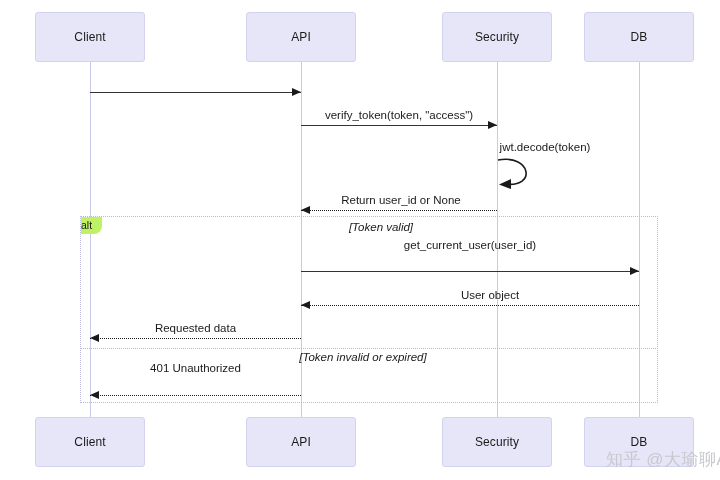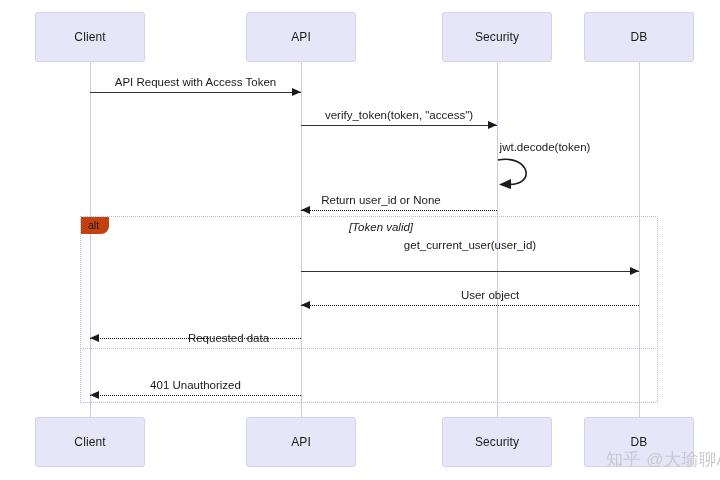--- a/index.html
+++ b/index.html
@@ -83,25 +83,25 @@
 
   
   .alt-frame {
     position: absolute;
     border: 1px dotted #b9b9dd;
     box-sizing: border-box;
     background: transparent;
   }
   .alt-tag {
     position: absolute;
-    background: #c2410c;
+    background: #bef264;
     border-radius: 0 0 8px 0;
     font-size: 10.5px;
     color: #1a1a1a;
-    padding: 3px 10px 3px 7px;
+    padding: 3px 10px 3px 0;
     line-height: 1;
   }
   .alt-divider {
     position: absolute;
     height: 0;
     border-top: 1px dotted #b9b9dd;
   }
   .alt-cond {
     position: absolute;
     font-size: 11.5px;
@@ -127,20 +127,21 @@
 <div id="canvas">
 
 <div class="lifeline" style="left: 90px; top: 62px; height: 355px;"></div>
     <div class="lifeline" style="left: 301px; top: 62px; height: 355px;"></div>
     <div class="lifeline" style="left: 497px; top: 62px; height: 355px;"></div>
     <div class="lifeline" style="left: 639px; top: 62px; height: 355px;"></div>
     <div class="alt-frame" style="left: 80px; top: 216px; width: 578px; height: 187px;"></div>
     <div class="alt-divider" style="left: 80px; top: 348px; width: 578px;"></div>
     <div class="alt-tag" style="left: 81px; top: 217px;">alt</div>
     <div class="alt-cond" style="left: 381px; top: 222px;">[Token valid]</div>
+    <div class="alt-cond" style="left: 363px; top: 352px;">[Token invalid or expired]</div>
     <div class="participant" style="left: 35px; top: 12px;">
       <span class="plabel">Client</span>
     </div>
     <div class="participant" style="left: 35px; top: 417px;">
       <span class="plabel">Client</span>
     </div>
     <div class="participant" style="left: 246px; top: 12px;">
       <span class="plabel">API</span>
     </div>
     <div class="participant" style="left: 246px; top: 417px;">
@@ -153,38 +154,37 @@
       <span class="plabel">Security</span>
     </div>
     <div class="participant" style="left: 584px; top: 12px;">
       <span class="plabel">DB</span>
     </div>
     <div class="participant" style="left: 584px; top: 417px;">
       <span class="plabel">DB</span>
     </div>
     <div class="msg-line" style="left: 90px; top: 92px; width: 211px;"></div>
     <div class="arrowhead right" style="left: 292px; top: 88px;"></div>
-    <div class="msg-label" style="left: 195.5px; top: 77px;">API Request with Access Token</div>
     <div class="msg-line" style="left: 301px; top: 125px; width: 196px;"></div>
     <div class="arrowhead right" style="left: 488px; top: 121px;"></div>
     <div class="msg-label" style="left: 399px; top: 110px;">verify_token(token, "access")</div>
     <svg class="selfloop" width="60" height="46" style="left: 497px; top: 154px;">
       <path d="M 1 6 C 34 0, 40 34, 8 30" fill="none" stroke="#1a1a1a" stroke-width="1.6"></path>
       <path d="M 14 25 L 2 30.5 L 14 35 Z" fill="#1a1a1a"></path>
     </svg>
     <div class="msg-label" style="left: 545px; top: 142px;">jwt.decode(token)</div>
     <div class="msg-line dashed" style="left: 301px; top: 210px; width: 196px;"></div>
     <div class="arrowhead left" style="left: 301px; top: 206px;"></div>
-    <div class="msg-label" style="left: 381px; top: 195px;">Return user_id or None</div>
+    <div class="msg-label" style="left: 401px; top: 195px;">Return user_id or None</div>
     <div class="msg-line" style="left: 301px; top: 271px; width: 338px;"></div>
     <div class="arrowhead right" style="left: 630px; top: 267px;"></div>
     <div class="msg-label" style="left: 470px; top: 240px;">get_current_user(user_id)</div>
     <div class="msg-line dashed" style="left: 301px; top: 305px; width: 338px;"></div>
     <div class="arrowhead left" style="left: 301px; top: 301px;"></div>
     <div class="msg-label" style="left: 490px; top: 290px;">User object</div>
     <div class="msg-line dashed" style="left: 90px; top: 338px; width: 211px;"></div>
     <div class="arrowhead left" style="left: 90px; top: 334px;"></div>
-    <div class="msg-label" style="left: 195.5px; top: 333px; margin-left: 33px;">Requested data</div>
+    <div class="msg-label" style="left: 195.5px; top: 323px;">Requested data</div>
     <div class="msg-line dashed" style="left: 90px; top: 395px; width: 211px;"></div>
     <div class="arrowhead left" style="left: 90px; top: 391px;"></div>
-    <div class="msg-label" style="left: 195.5px; top: 380px;">401 Unauthorized</div>
+    <div class="msg-label" style="left: 195.5px; top: 363px;">401 Unauthorized</div>
     <div class="watermark" style="left: 566px; top: 448px; margin-left: 40px;">知乎 @大瑜聊AI</div>
   </div>
 
 </body></html>

